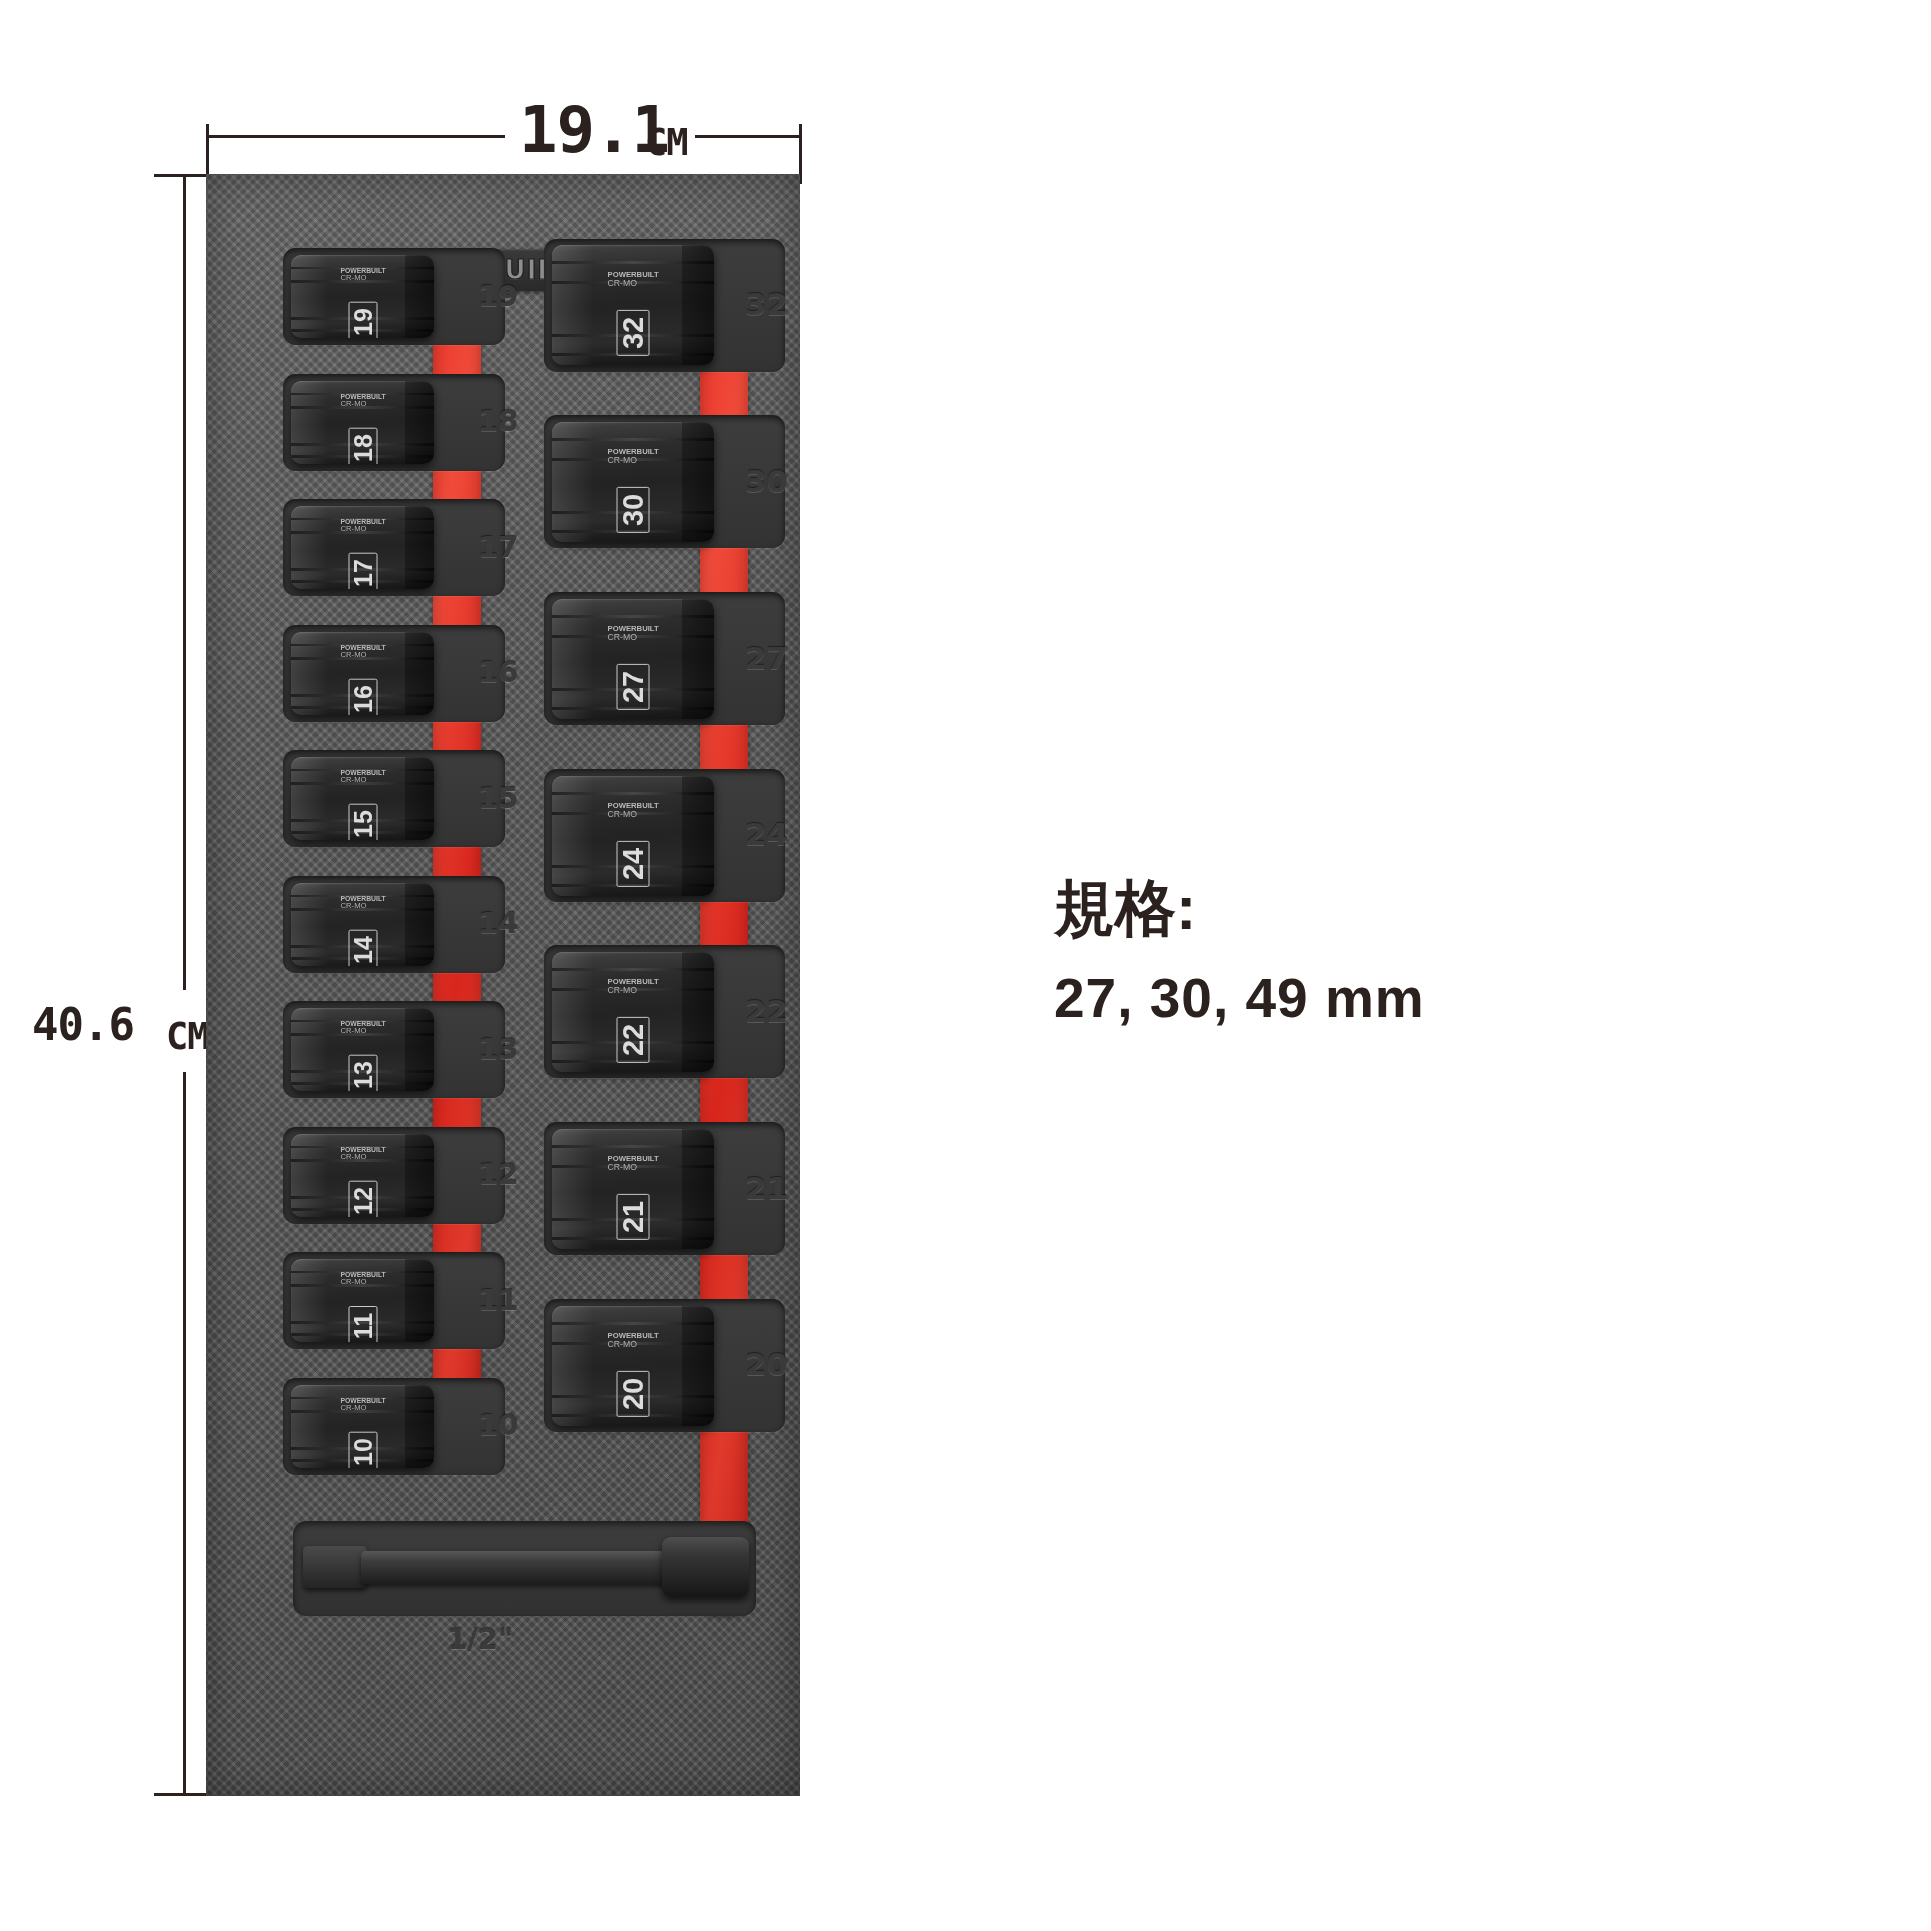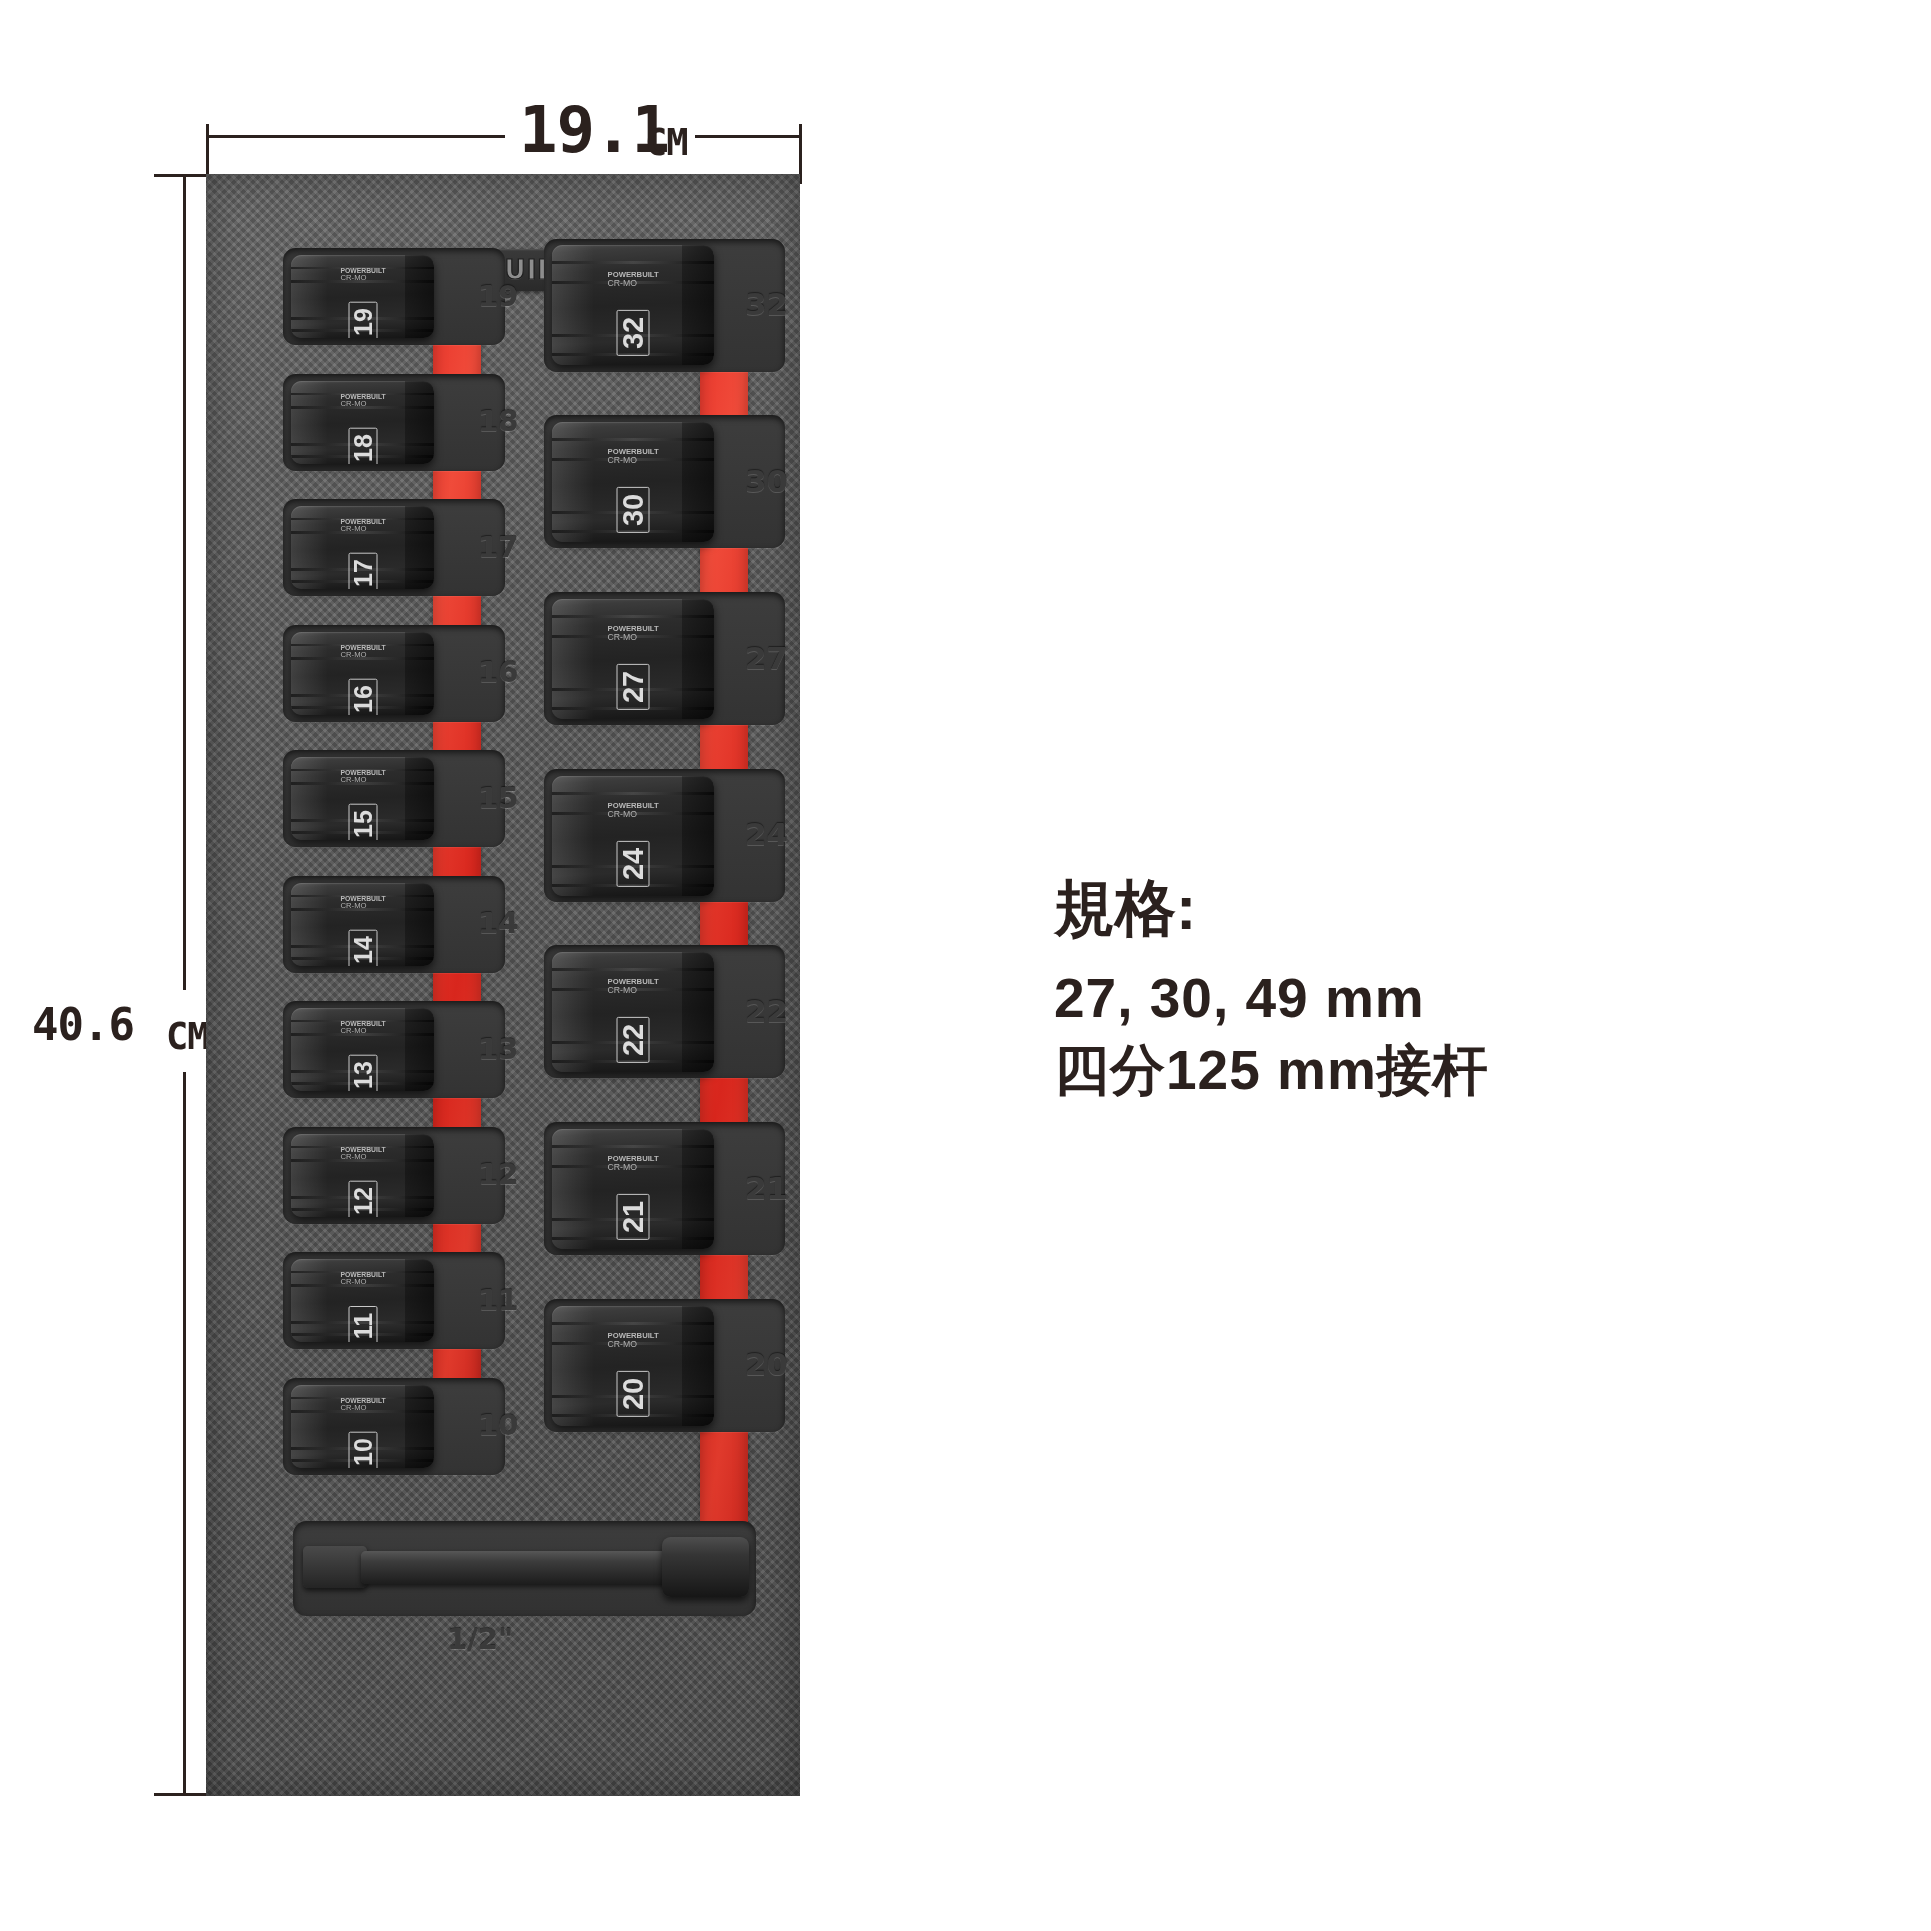--- a/index.html
+++ b/index.html
@@ -424,15 +424,14 @@
     <div id="ext-sq"></div>
     <div id="ext-shaft"></div>
     <div id="ext-head"></div>
   </div>
   <div class="foam-num" id="ext-drive-label">1/2"</div>
 </div>
 
 <div id="spec">
   <div class="heading">規格:</div>
   <div class="line">27, 30, 49 mm</div>
-  <div class="line">四分125 mm接杆</div>
 </div>
 
 
 </body></html>

